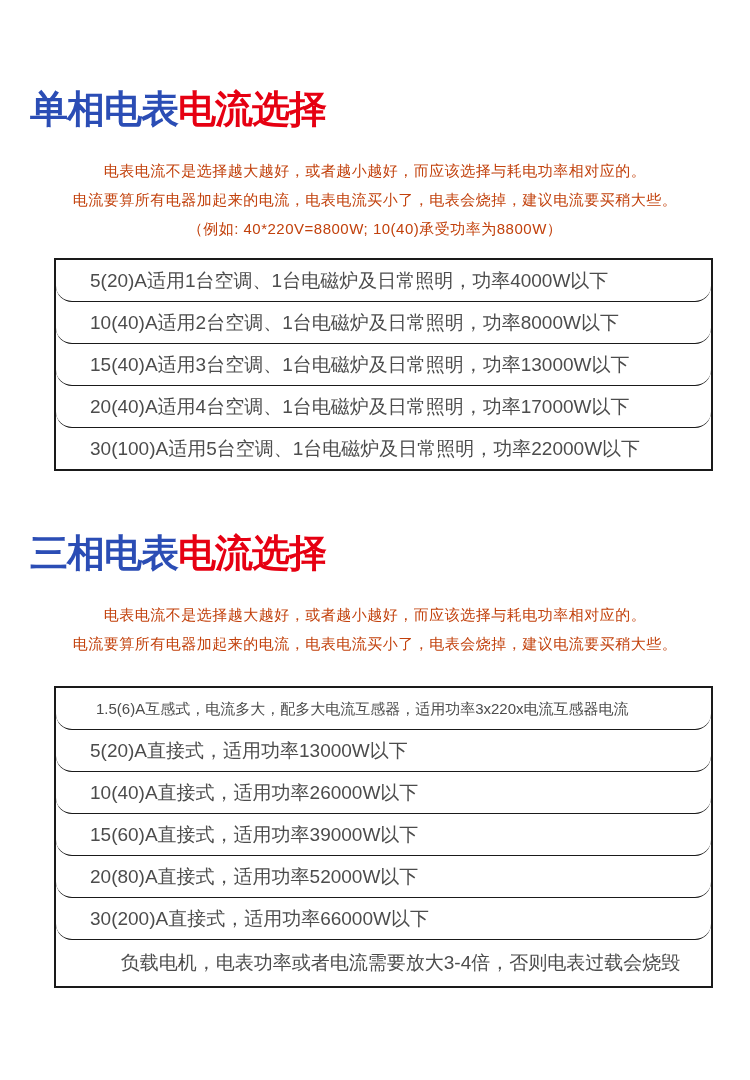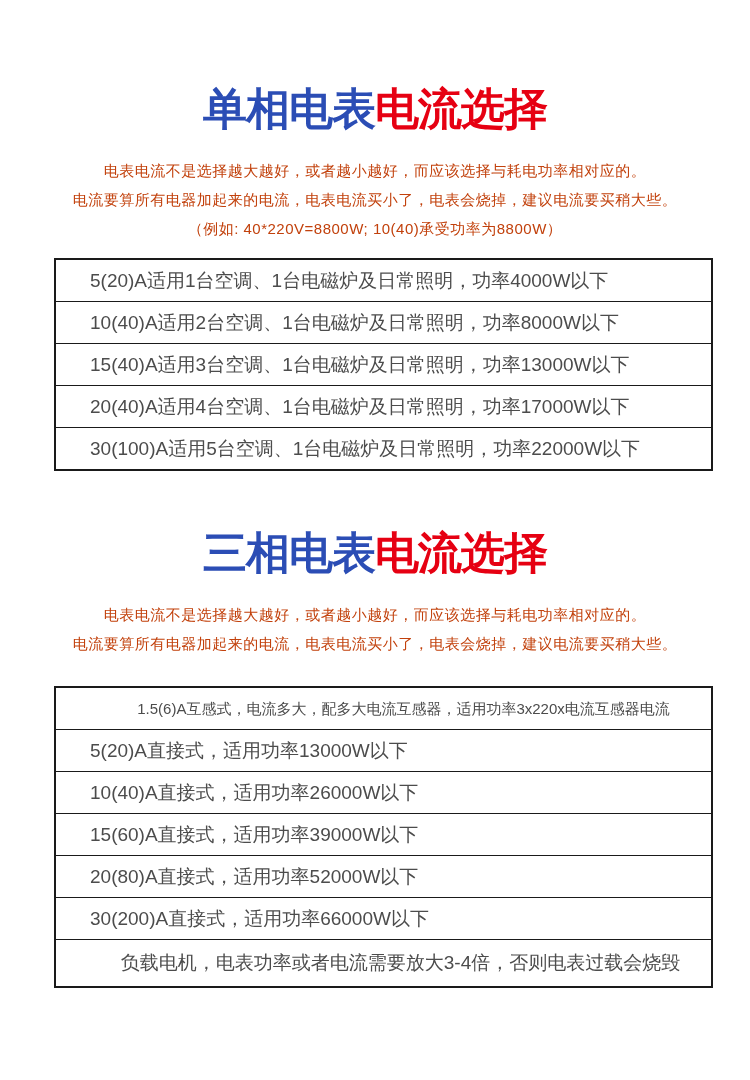--- a/index.html
+++ b/index.html
@@ -10,26 +10,26 @@
   }
   .page {
     position: relative;
     width: 750px;
     height: 1080px;
     background: #ffffff;
     overflow: hidden;
   }
   .section-title {
     margin: 0;
-    text-align: center;
-    font-size: 44px;
+    font-size: 38px;
     line-height: 46px;
     font-weight: 900;
     letter-spacing: -1px;
     white-space: nowrap;
+    padding-left: 30px;
   }
   .t-blue { color: #2b4db5; }
   .t-red  { color: #e60012; }
   .intro {
     text-align: center;
     font-size: 15px;
     line-height: 29px;
     color: #c2410c;
     letter-spacing: 0.5px;
   }
@@ -42,36 +42,36 @@
   }
   .table-row {
     height: 41px;
     line-height: 41px;
     padding-left: 34px;
     font-size: 19px;
     color: #4c4c4c;
     border-bottom: 1px solid #1a1a1a;
     white-space: nowrap;
     overflow: hidden;
+    border-radius: 16px;
   }
   .table-row:last-child { border-bottom: none; }
 
   
   .sec1 .section-title { padding-top: 86px; }
   .sec1 .intro { margin-top: 24px; }
   .sec1 .spec-table { margin-top: 15px; }
 
   
   .sec2 .section-title { margin-top: 59px; }
   .sec2 .intro { margin-top: 24px; }
   .sec2 .spec-table { margin-top: 28px; }
   .sec2 .table-row:first-child {
     font-size: 15px;
     padding-left: 40px;
-    text-align: center;
   }
   .sec2 .table-row:last-child { height: 46px; line-height: 46px; text-align: center; }
 </style>
 </head>
 <body>
 
 <div class="page">
 
   <section class="sec1">
     <h1 class="section-title"><span class="t-blue">单相电表</span><span class="t-red">电流选择</span></h1>

